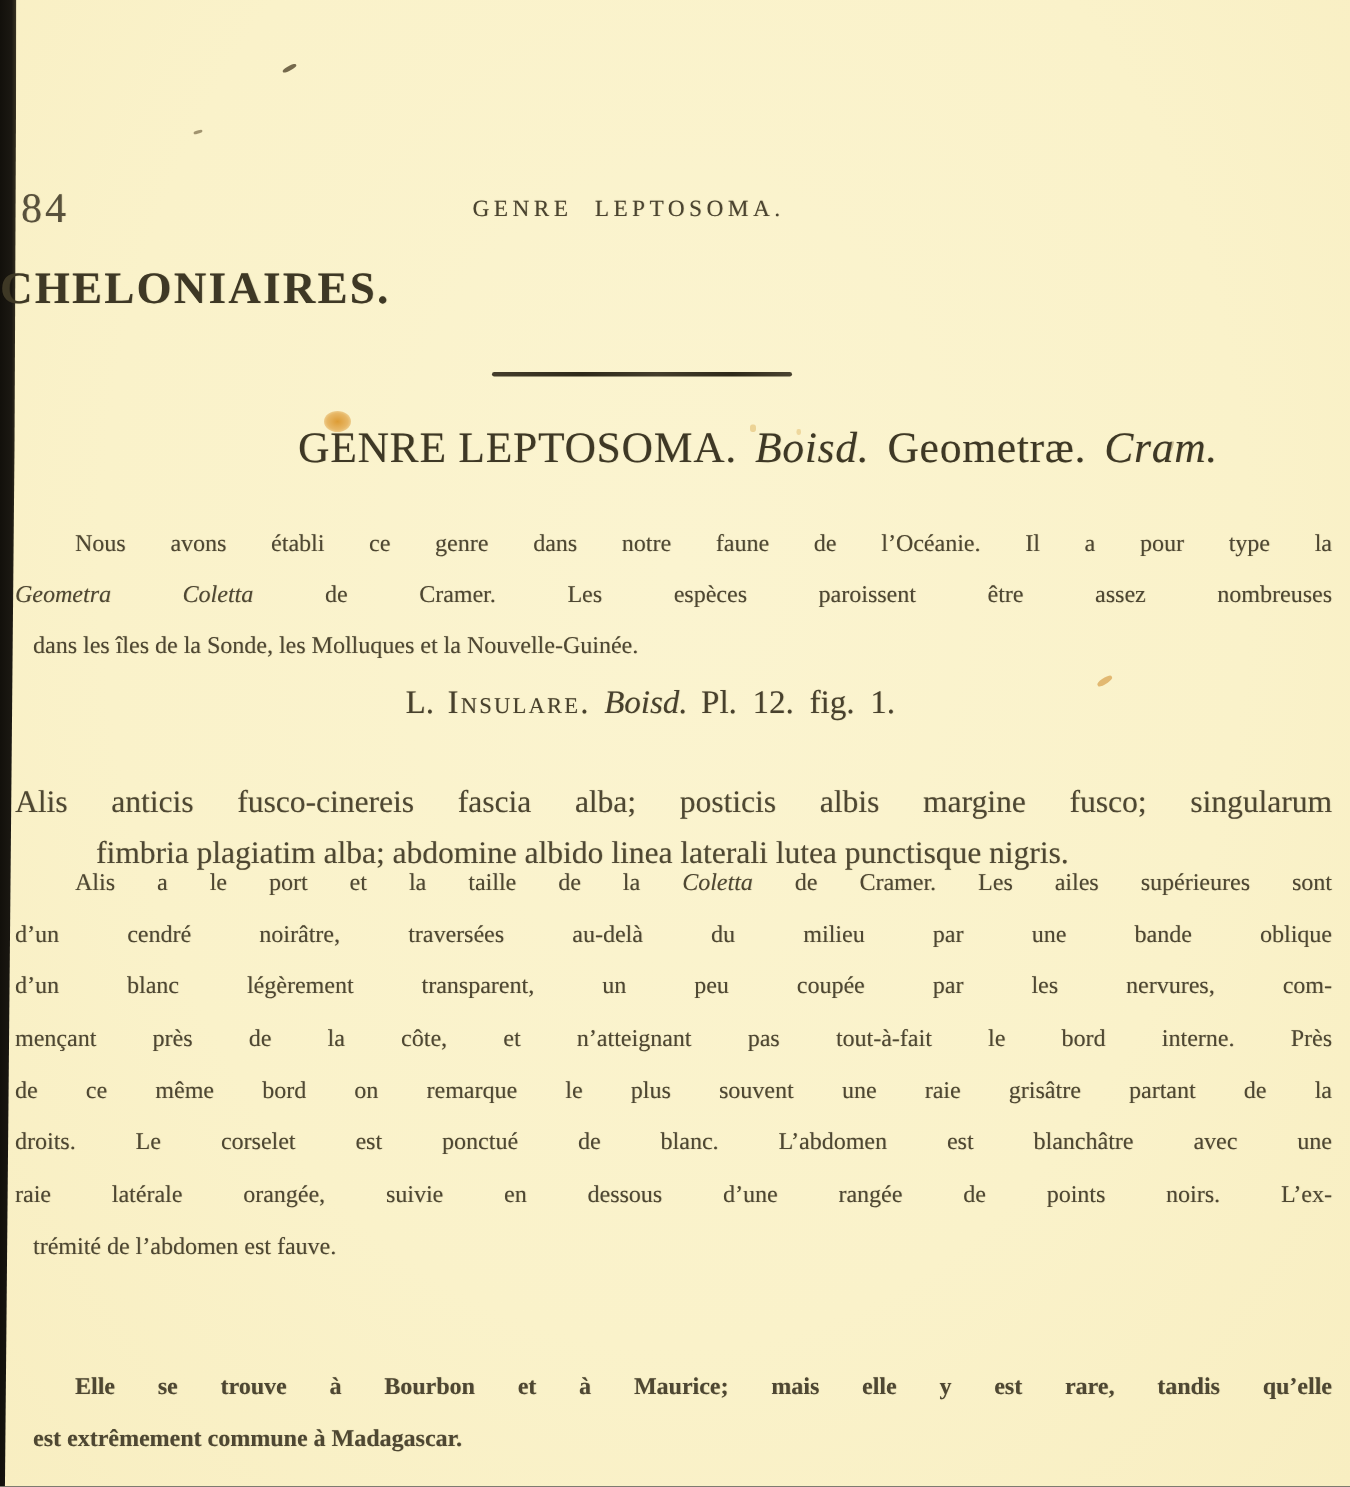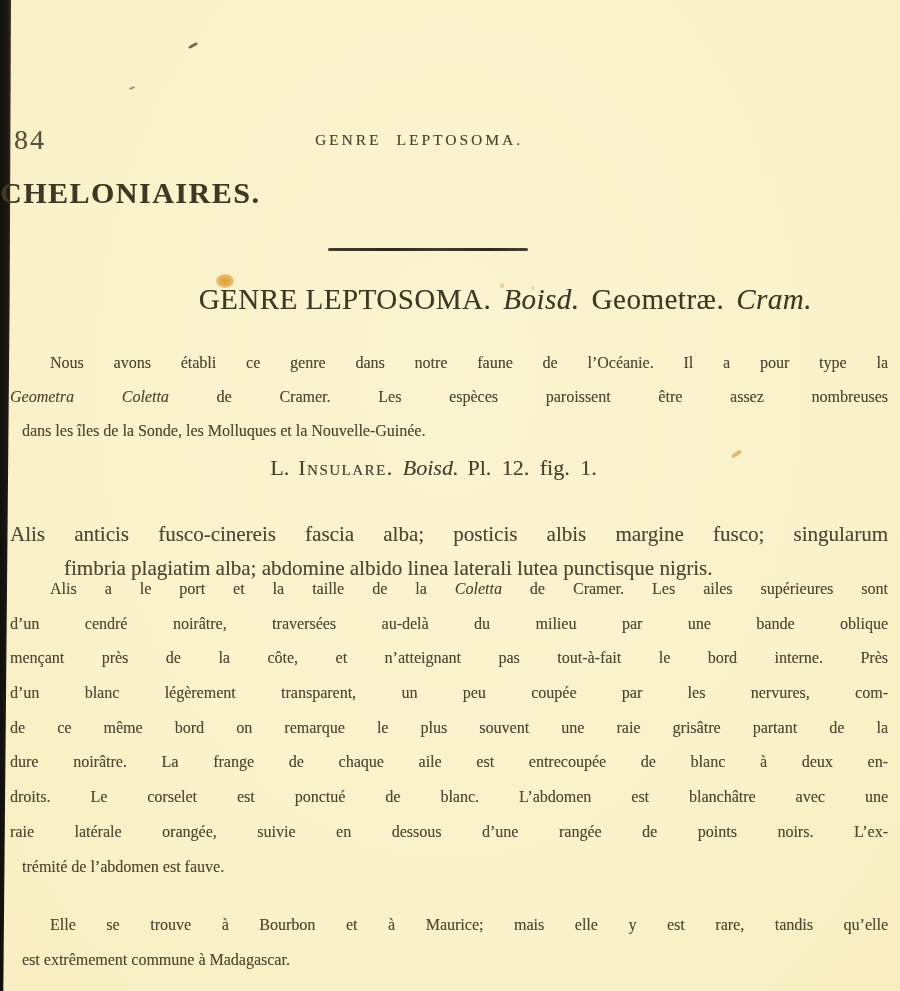--- a/index.html
+++ b/index.html
@@ -85,21 +85,21 @@
   }
   .species-line .seg { margin-right: 9px; }
   .sc { font-variant: small-caps; letter-spacing: 1.5px; }
 
   .latin-para { top: 497px; font-size: 21px; margin-top: 20px; }
   .latin-para .cont { text-indent: 42px; }
 
   .desc-para { top: 572px; }
   .desc-para .jline, .desc-para .lline { height: 34.7px; line-height: 34.7px; }
 
-  .dist-para { top: 908px; }
+  .dist-para { top: 908px; font-weight: bold; }
   .dist-para .jline, .dist-para .lline { height: 34.5px; line-height: 34.5px; }
 </style>
 </head>
 <body>
 
 <div class="page">
 
   <div class="edge-bar"></div>
   <div class="speck speck-a"></div>
   <div class="speck speck-b"></div>
@@ -132,24 +132,23 @@
   </div>
 
   <div class="body-col latin-para ink">
     <div class="jline">Alis anticis fusco-cinereis fascia alba; posticis albis margine fusco; singularum</div>
     <div class="lline cont">fimbria plagiatim alba; abdomine albido linea laterali lutea punctisque nigris.</div>
   </div>
 
   <div class="body-col desc-para ink">
     <div class="jline indent"><span>Alis a le port et la taille de la </span><span class="it">Coletta</span><span> de Cramer. Les ailes supérieures sont</span></div>
     <div class="jline">d’un cendré noirâtre, traversées au-delà du milieu par une bande oblique</div>
+    <div class="jline">d’un blanc légèrement transparent, un peu coupée par les nervures, com-</div>
     <div class="jline">mençant près de la côte, et n’atteignant pas tout-à-fait le bord interne. Près</div>
-    <div class="jline">d’un blanc légèrement transparent, un peu coupée par les nervures, com-</div>
     <div class="jline">de ce même bord on remarque le plus souvent une raie grisâtre partant de la</div>
-    <div class="jline">dure noirâtre. La frange de chaque aile est entrecoupée de blanc à deux en-</div>
     <div class="jline">droits. Le corselet est ponctué de blanc. L’abdomen est blanchâtre avec une</div>
     <div class="jline">raie latérale orangée, suivie en dessous d’une rangée de points noirs. L’ex-</div>
     <div class="lline">trémité de l’abdomen est fauve.</div>
   </div>
 
   <div class="body-col dist-para ink">
     <div class="jline indent">Elle se trouve à Bourbon et à Maurice; mais elle y est rare, tandis qu’elle</div>
     <div class="lline">est extrêmement commune à Madagascar.</div>
   </div>
 

